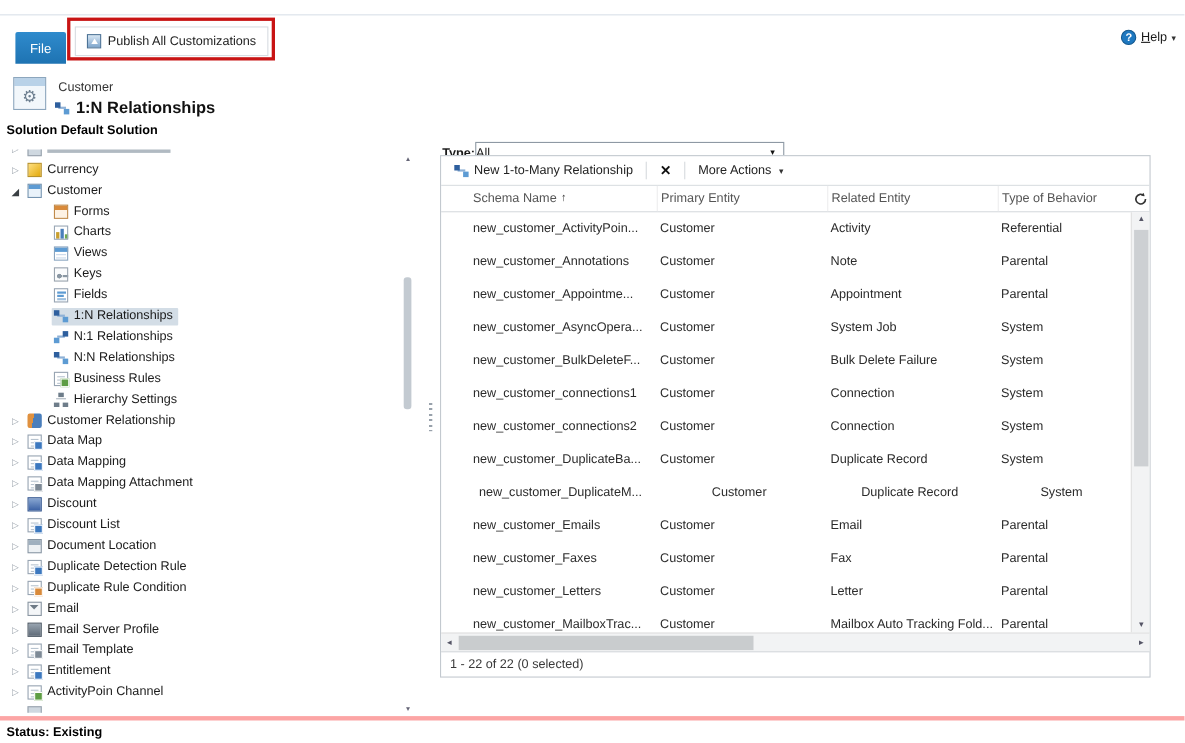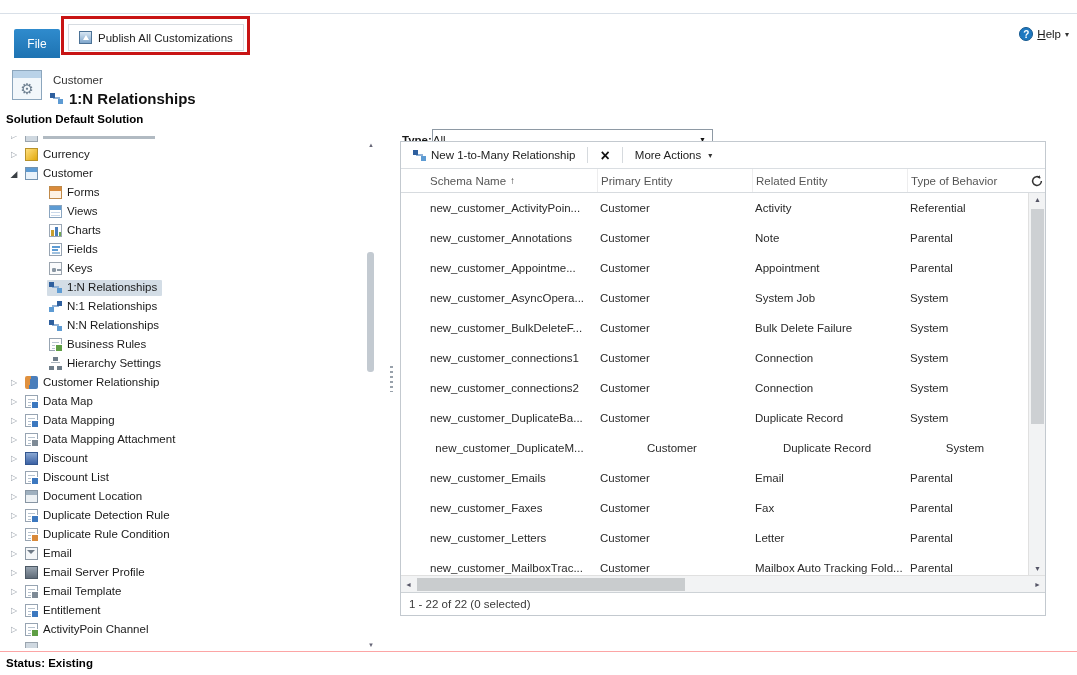--- a/index.html
+++ b/index.html
@@ -93,21 +93,21 @@
   .vs-up,.vs-down{position:absolute;left:0;width:17px;text-align:center;font-size:7px;color:#556}
   .vs-up{top:3px}.vs-down{bottom:3px}
   .vs-thumb{position:absolute;top:16px;left:2px;width:13px;height:215px;background:#cdd0d3}
   .hscroll{height:17px;background:#f2f3f4;border-top:1px solid #e0e0e0;position:relative}
   .hs-left,.hs-right{position:absolute;top:0;height:17px;display:flex;align-items:center;font-size:7px;color:#556}
   .hs-left{left:4px}.hs-right{right:4px}
   .hs-thumb{position:absolute;left:16px;top:2px;width:268px;height:13px;background:#c9ccce}
   .grid-footer{height:23px;line-height:23px;padding-left:8px;border-top:1px solid #cdd2d6;color:#3a3a3a}
 
   
-  .statusbar{position:absolute;left:0;top:651px;width:100%;height:24px;border-top:1px solid #fca5a5;padding:5px 0 0 6px;font-weight:bold;background:#fff;color:#000}
+  .statusbar{position:absolute;left:0;top:651px;width:100%;height:24px;border-top:4px solid #fca5a5;padding:5px 0 0 6px;font-weight:bold;background:#fff;color:#000}
 </style>
 </head>
 <body>
 
 <div class="page" style="--ann: #c81414; --sel: #d3dde6; --tab: #2f8bcd;">
 
   <div class="top-line"></div>
 
   <div class="file-tab">File</div>
 
@@ -158,43 +158,43 @@
       <div class="tree-row lvl2">
         <span class="exp"></span>
         <span class="lbl-wrap">
           <span class="icn i-forms"></span>
           <span>Forms</span>
         </span>
       </div>
       <div class="tree-row lvl2">
         <span class="exp"></span>
         <span class="lbl-wrap">
+          <span class="icn i-charts"></span>
+          <span>Charts</span>
+        </span>
+      </div>
+      <div class="tree-row lvl2">
+        <span class="exp"></span>
+        <span class="lbl-wrap">
           <span class="icn i-views"></span>
           <span>Views</span>
         </span>
       </div>
       <div class="tree-row lvl2">
         <span class="exp"></span>
         <span class="lbl-wrap">
-          <span class="icn i-charts"></span>
-          <span>Charts</span>
+          <span class="icn i-key"></span>
+          <span>Keys</span>
         </span>
       </div>
       <div class="tree-row lvl2">
         <span class="exp"></span>
         <span class="lbl-wrap">
           <span class="icn i-fields"></span>
           <span>Fields</span>
-        </span>
-      </div>
-      <div class="tree-row lvl2">
-        <span class="exp"></span>
-        <span class="lbl-wrap">
-          <span class="icn i-key"></span>
-          <span>Keys</span>
         </span>
       </div>
       <div class="tree-row lvl2 sel">
         <span class="exp"></span>
         <span class="lbl-wrap">
           <span class="icn i-rel"></span>
           <span>1:N Relationships</span>
         </span>
       </div>
       <div class="tree-row lvl2">

